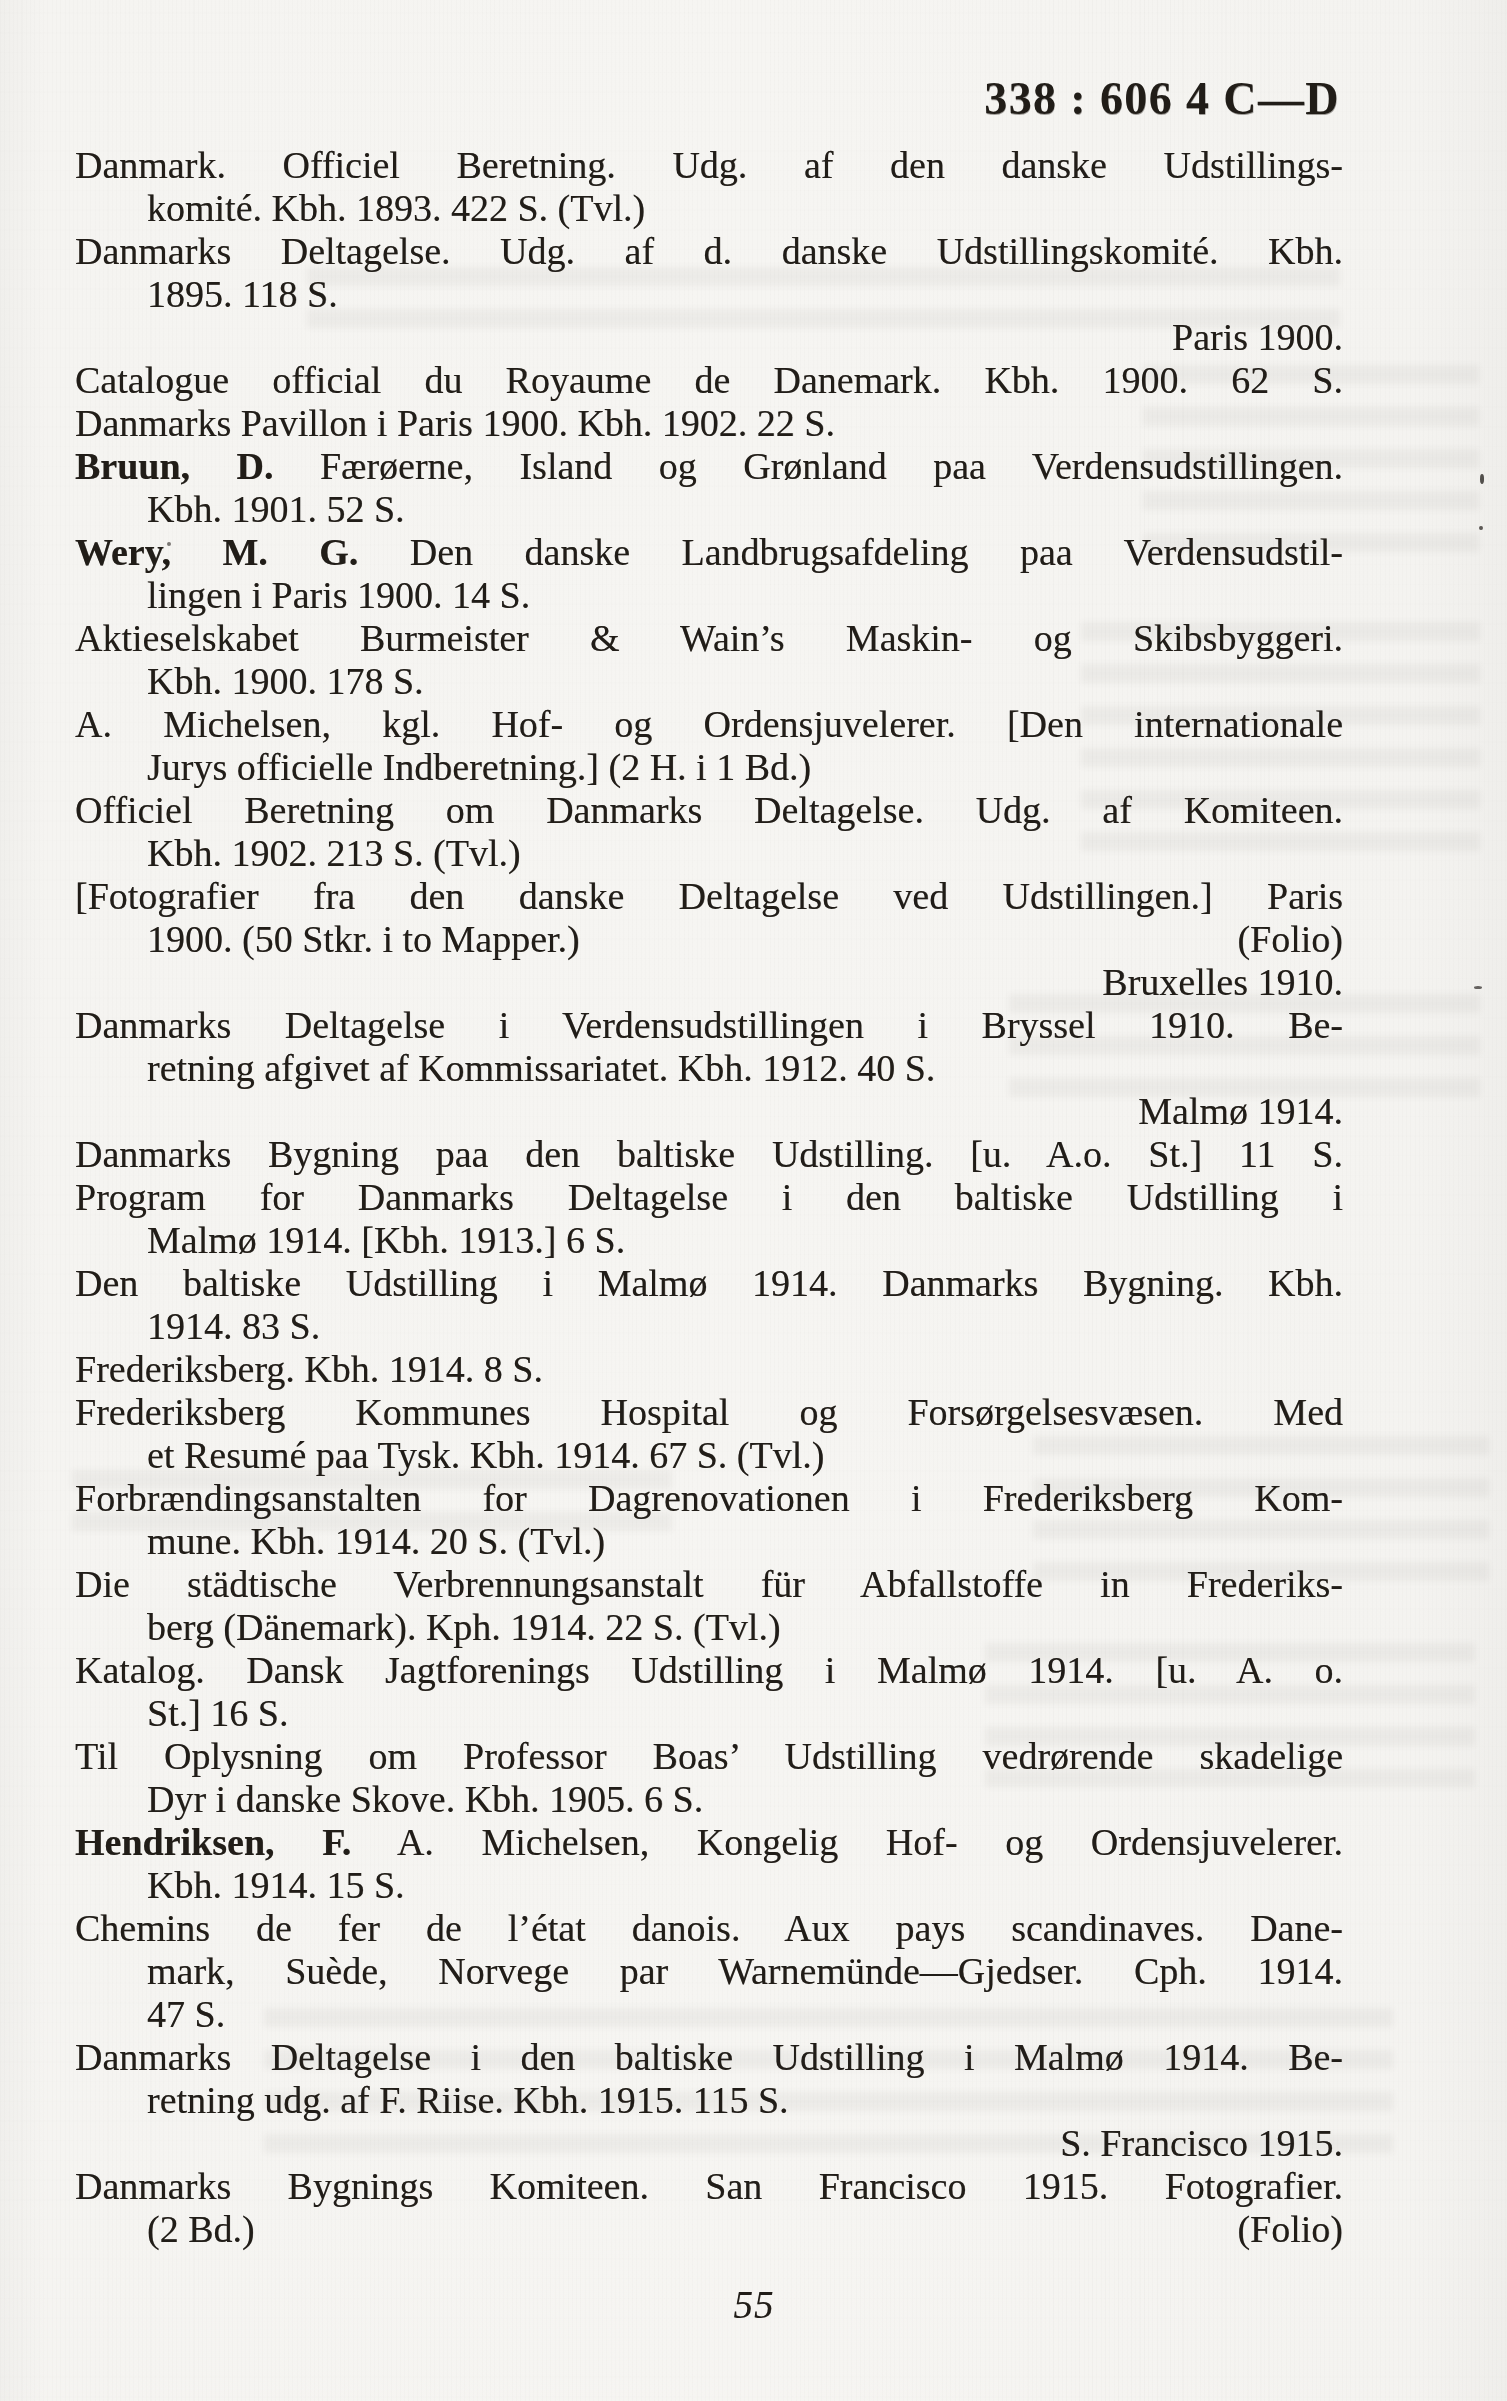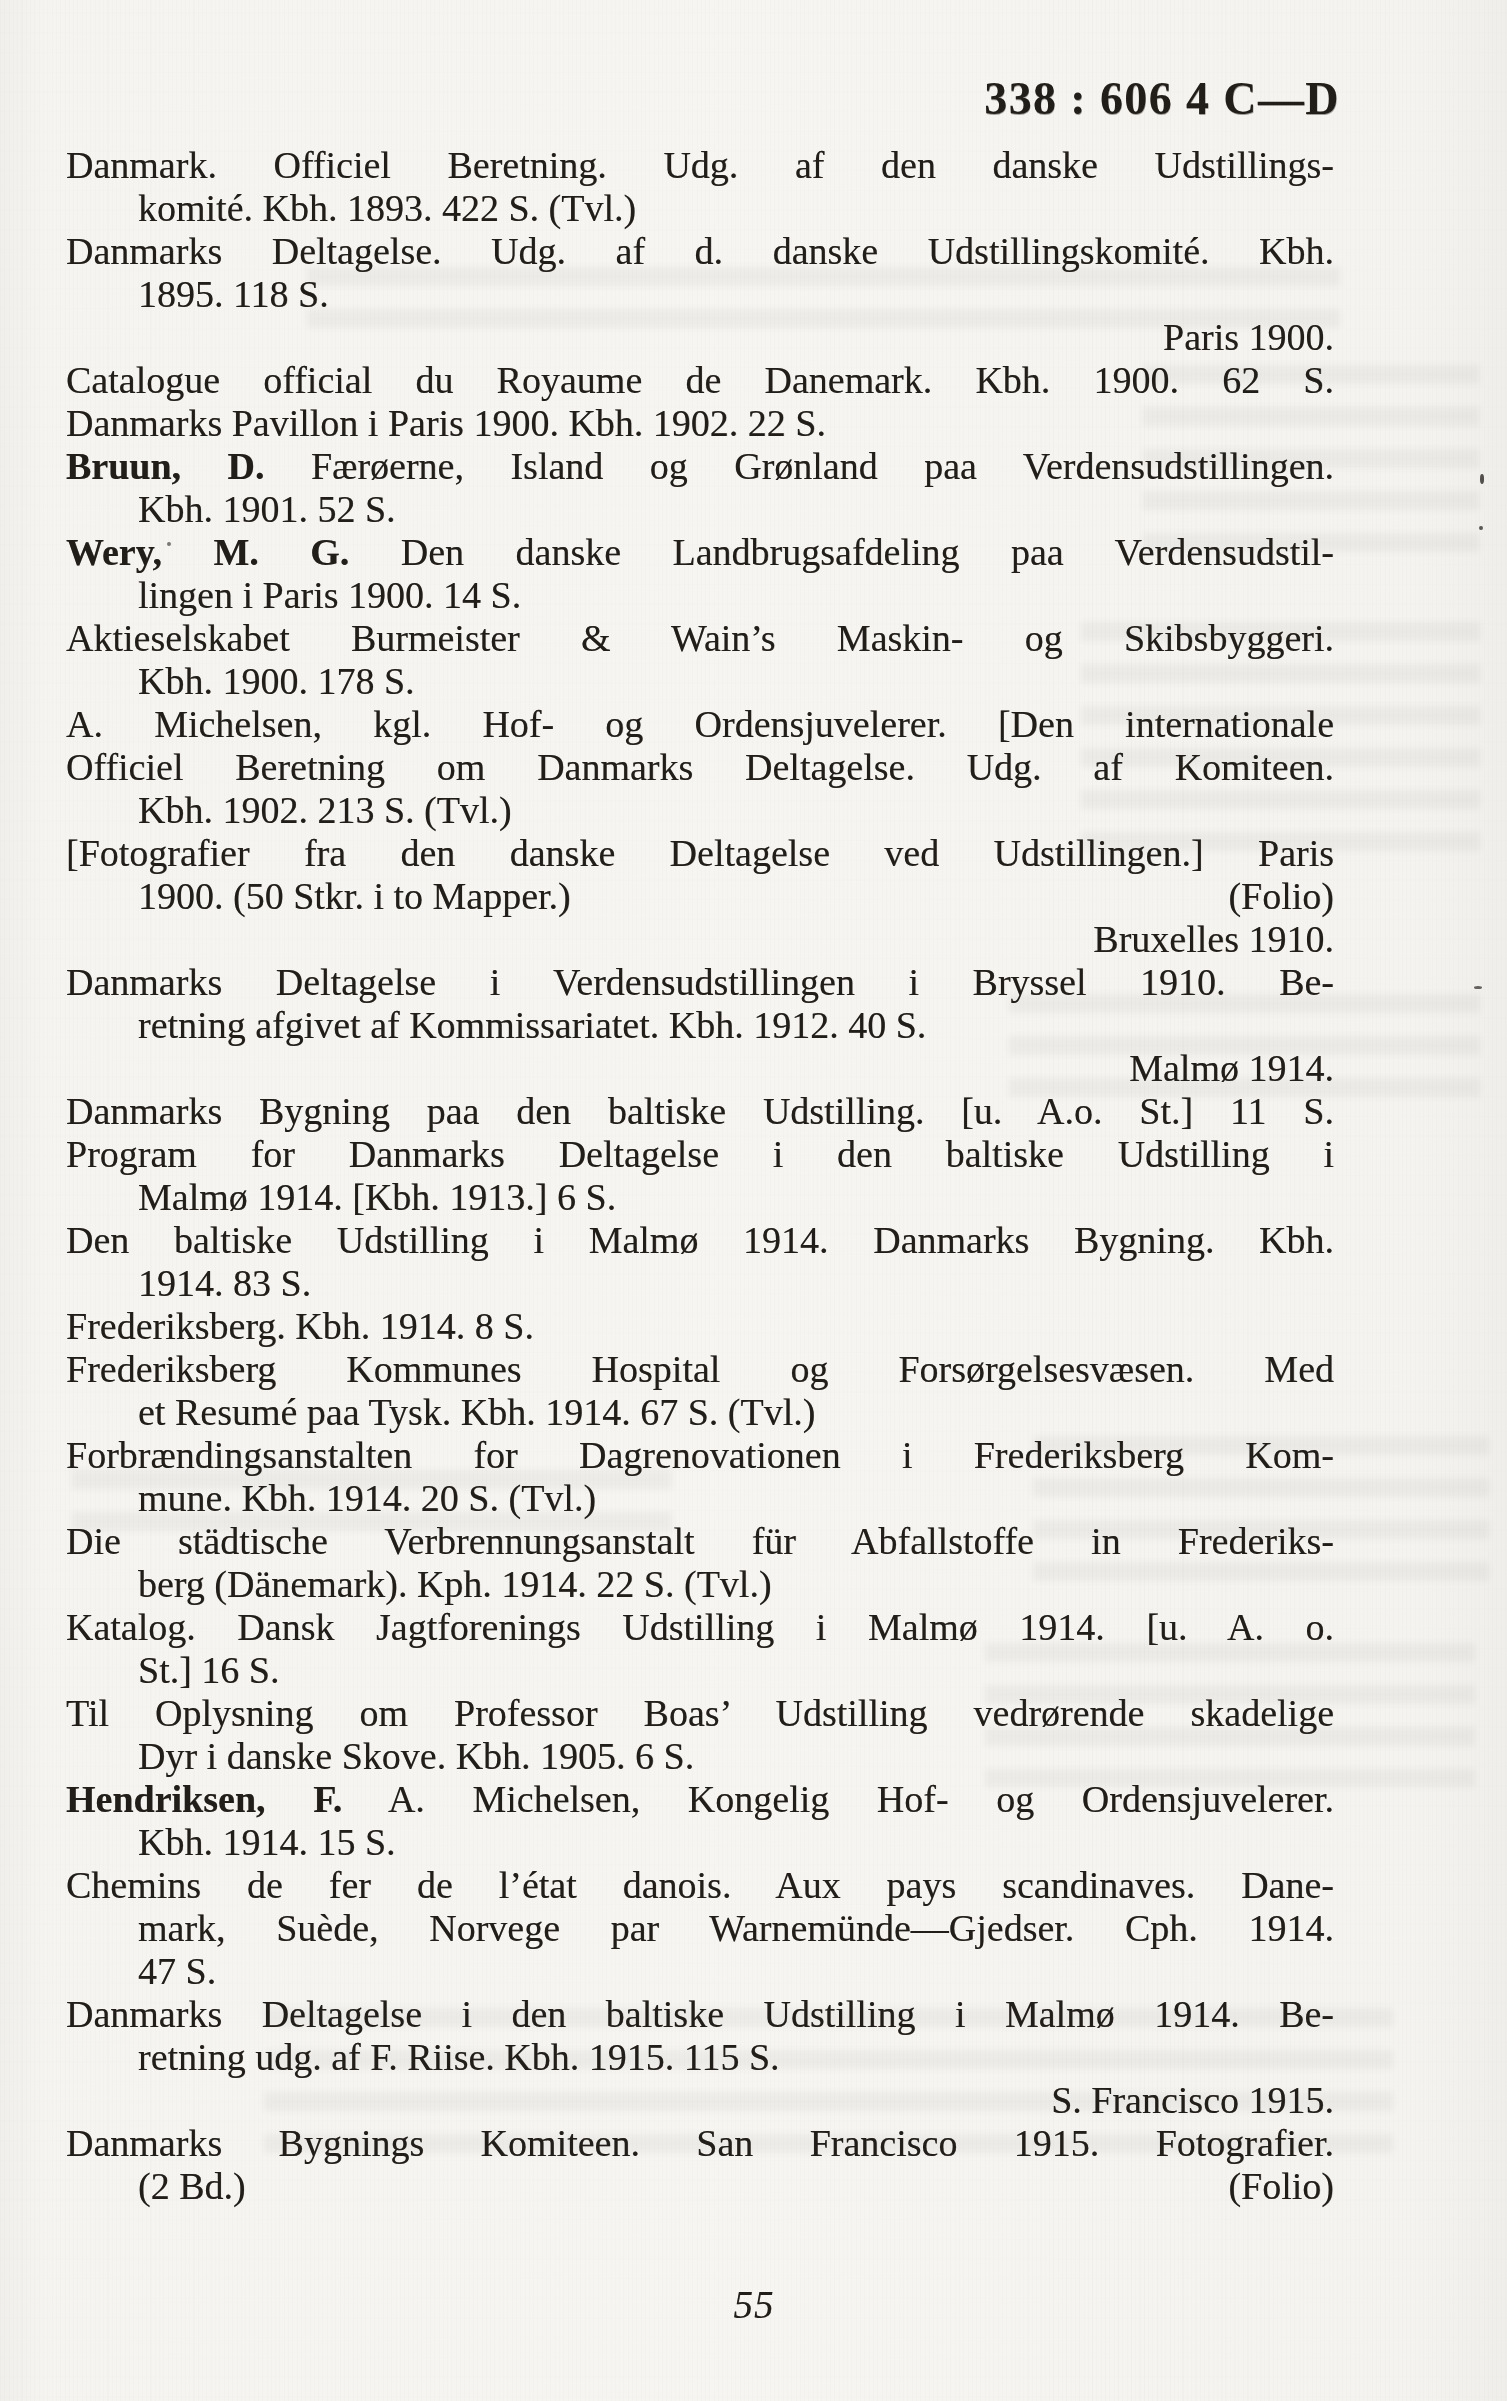--- a/index.html
+++ b/index.html
@@ -24,21 +24,21 @@
   .ghost{
     position:absolute;pointer-events:none;
     background:repeating-linear-gradient(180deg,#56504a 0 19px,rgba(0,0,0,0) 19px 42px);
     filter:blur(3.4px);opacity:0.055;
   }
   .header{
     position:absolute;top:72px;left:72px;width:1268px;
     text-align:right;font-size:46px;font-weight:700;letter-spacing:1.4px;
     text-shadow:0.3px 0.5px 0.6px rgba(32,27,22,0.40);
   }
-  .content{position:absolute;top:144px;left:66px;width:1268px;}
+  .content{position:absolute;top:144px;left:75px;width:1268px;}
   .line{
     position:relative;height:43px;line-height:43px;font-size:38px;
     text-shadow:0.3px 0.4px 0.5px rgba(32,27,22,0.36), -0.1px -0.1px 0.4px rgba(32,27,22,0.20);
   }
   .line.j{text-align:justify;}
   .line.j::after{content:"";display:inline-block;width:100%;height:0;vertical-align:top;}
   .line.r{text-align:right;}
   .line.ind{padding-left:72px;}
   .b{font-weight:700;}
   .rt{position:absolute;right:0;top:0;}
@@ -84,20 +84,21 @@
       <div class="line r"><span>Paris 1900.</span></div>
       <div class="line j"><span>Catalogue  official  du  Royaume  de  Danemark.  Kbh.  1900.  62 S.</span></div>
       <div class="line l"><span>Danmarks  Pavillon  i  Paris  1900.  Kbh.  1902.  22 S.</span></div>
       <div class="line j"><span class="b">Bruun, D.</span>  <span>Færøerne,  Island  og  Grønland  paa  Verdensudstillingen.</span></div>
       <div class="line l ind"><span>Kbh.  1901.  52 S.</span></div>
       <div class="line j"><span class="b">Wery, M. G.</span>  <span>Den  danske  Landbrugsafdeling  paa  Verdensudstil-</span></div>
       <div class="line l ind"><span>lingen  i  Paris  1900.  14 S.</span></div>
       <div class="line j"><span>Aktieselskabet  Burmeister  &amp;  Wain’s  Maskin-  og  Skibsbyggeri.</span></div>
       <div class="line l ind"><span>Kbh.  1900.  178 S.</span></div>
       <div class="line j"><span>A.  Michelsen,  kgl.  Hof-  og  Ordensjuvelerer.  [Den  internationale</span></div>
+      <div class="line l ind"><span>Jurys  officielle  Indberetning.]  (2 H.  i  1 Bd.)</span></div>
       <div class="line j"><span>Officiel  Beretning  om  Danmarks  Deltagelse.  Udg.  af  Komiteen.</span></div>
       <div class="line l ind"><span>Kbh.  1902.  213 S.  (Tvl.)</span></div>
       <div class="line j"><span>[Fotografier  fra  den  danske  Deltagelse  ved  Udstillingen.]  Paris</span></div>
       <div class="line l ind"><span>1900.  (50 Stkr.  i  to  Mapper.)</span><span class="rt">(Folio)</span></div>
       <div class="line r"><span>Bruxelles 1910.</span></div>
       <div class="line j"><span>Danmarks  Deltagelse  i  Verdensudstillingen  i  Bryssel  1910.  Be-</span></div>
       <div class="line l ind"><span>retning  afgivet  af  Kommissariatet.  Kbh.  1912.  40 S.</span></div>
       <div class="line r"><span>Malmø 1914.</span></div>
       <div class="line j"><span>Danmarks  Bygning  paa  den  baltiske  Udstilling.  [u. A.o. St.]  11 S.</span></div>
       <div class="line j"><span>Program  for  Danmarks  Deltagelse  i  den  baltiske  Udstilling  i</span></div>

